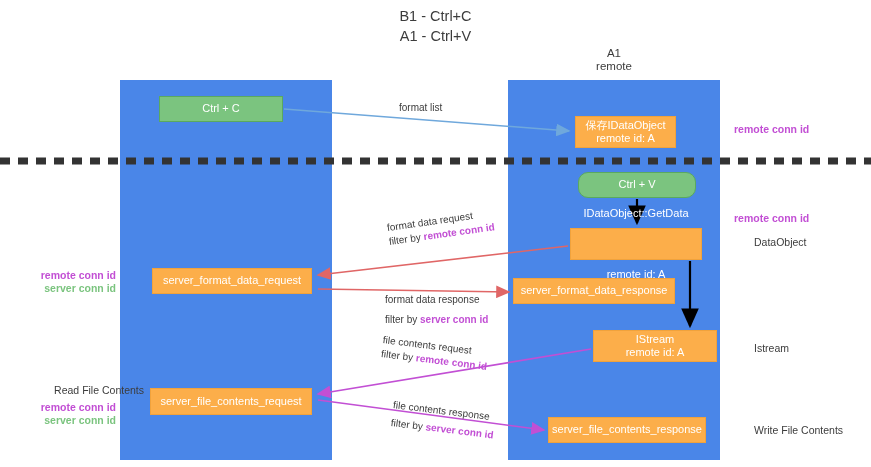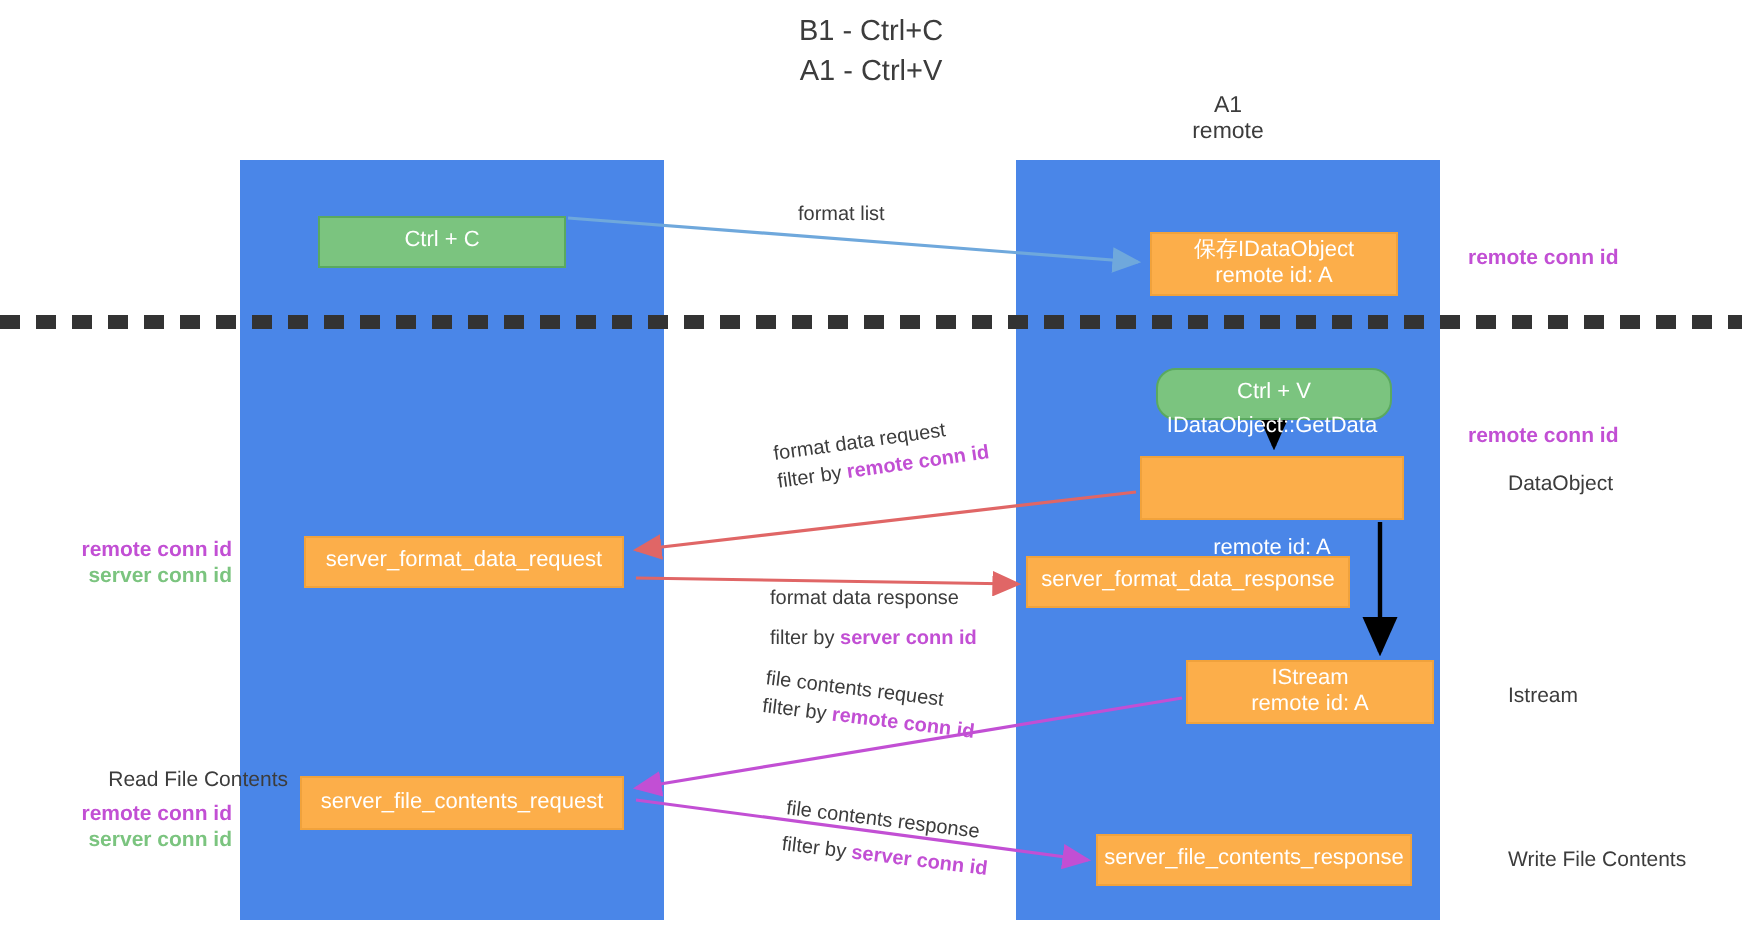--- a/index.html
+++ b/index.html
@@ -22,25 +22,25 @@
   #head-a1{left:538px;top:47px;width:152px;}
 
   
   #title{position:absolute;left:0;top:6px;width:871px;text-align:center;
          font-size:14.5px;line-height:20px;color:#3c3c3c;}
 
   
   .node{position:absolute;box-sizing:border-box;display:flex;flex-direction:column;
         align-items:center;justify-content:center;text-align:center;
         color:#ffffff;font-size:11px;line-height:13.5px;}
-  .green{background:#7bc47f;border:1px solid #5aa95f;margin-top:12px;}
+  .green{background:#7bc47f;border:1px solid #5aa95f;}
   .orange{background:#fcae4a;border:1px solid #f0a23c;}
 
   #n-ctrlc     {left:159px;top:96px;width:124px;height:26px;}
-  #n-dataobj   {left:575px;top:116px;width:124px;height:32px;}
+  #n-dataobj   {left:575px;top:116px;width:101px;height:32px;}
   #n-ctrlv     {left:578px;top:172px;width:118px;height:26px;border-radius:10px;}
   #n-getdata   {left:570px;top:228px;width:132px;height:32px;gap:48px;}
   #n-sfdreq    {left:152px;top:268px;width:160px;height:26px;}
   #n-sfdresp   {left:513px;top:278px;width:162px;height:26px;}
   #n-istream   {left:593px;top:330px;width:124px;height:32px;}
   #n-sfcreq    {left:150px;top:388px;width:162px;height:27px;}
   #n-sfcresp   {left:548px;top:417px;width:158px;height:26px;}
 
   
   .side{position:absolute;font-size:10.5px;line-height:13px;}

